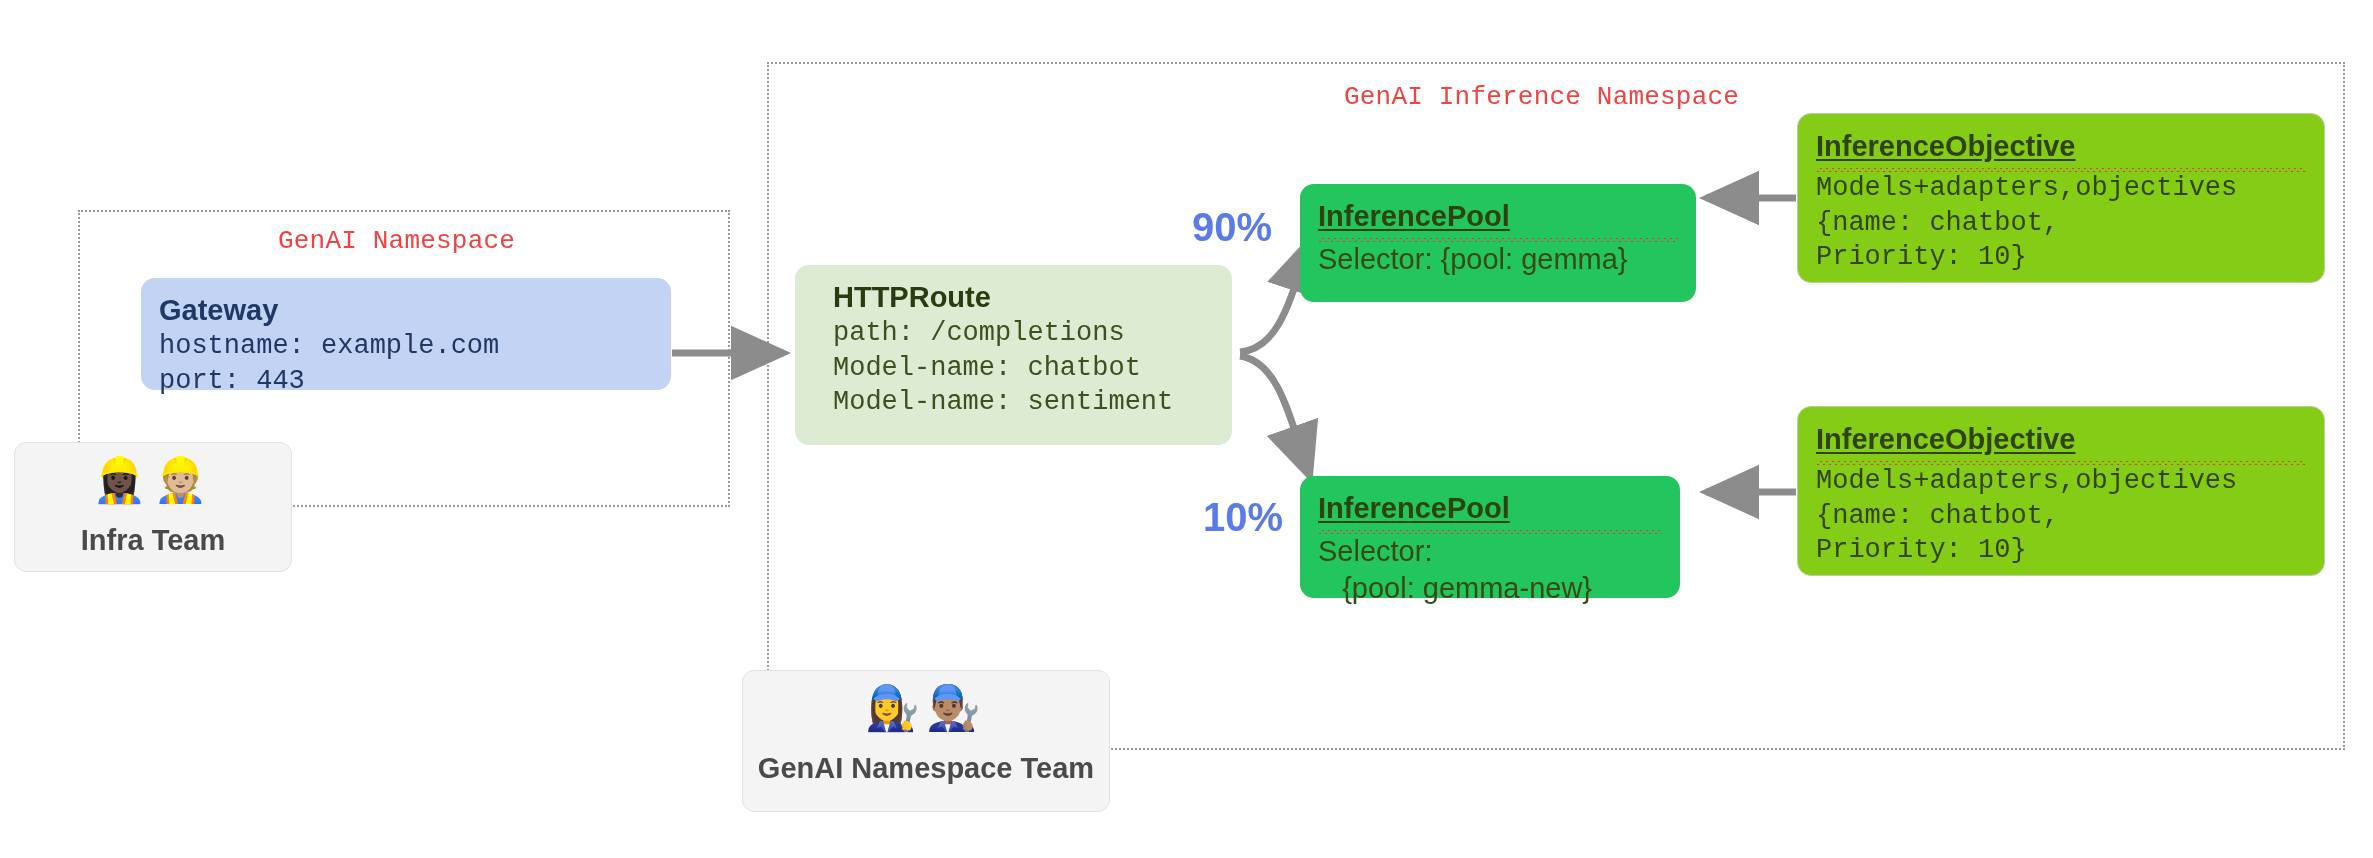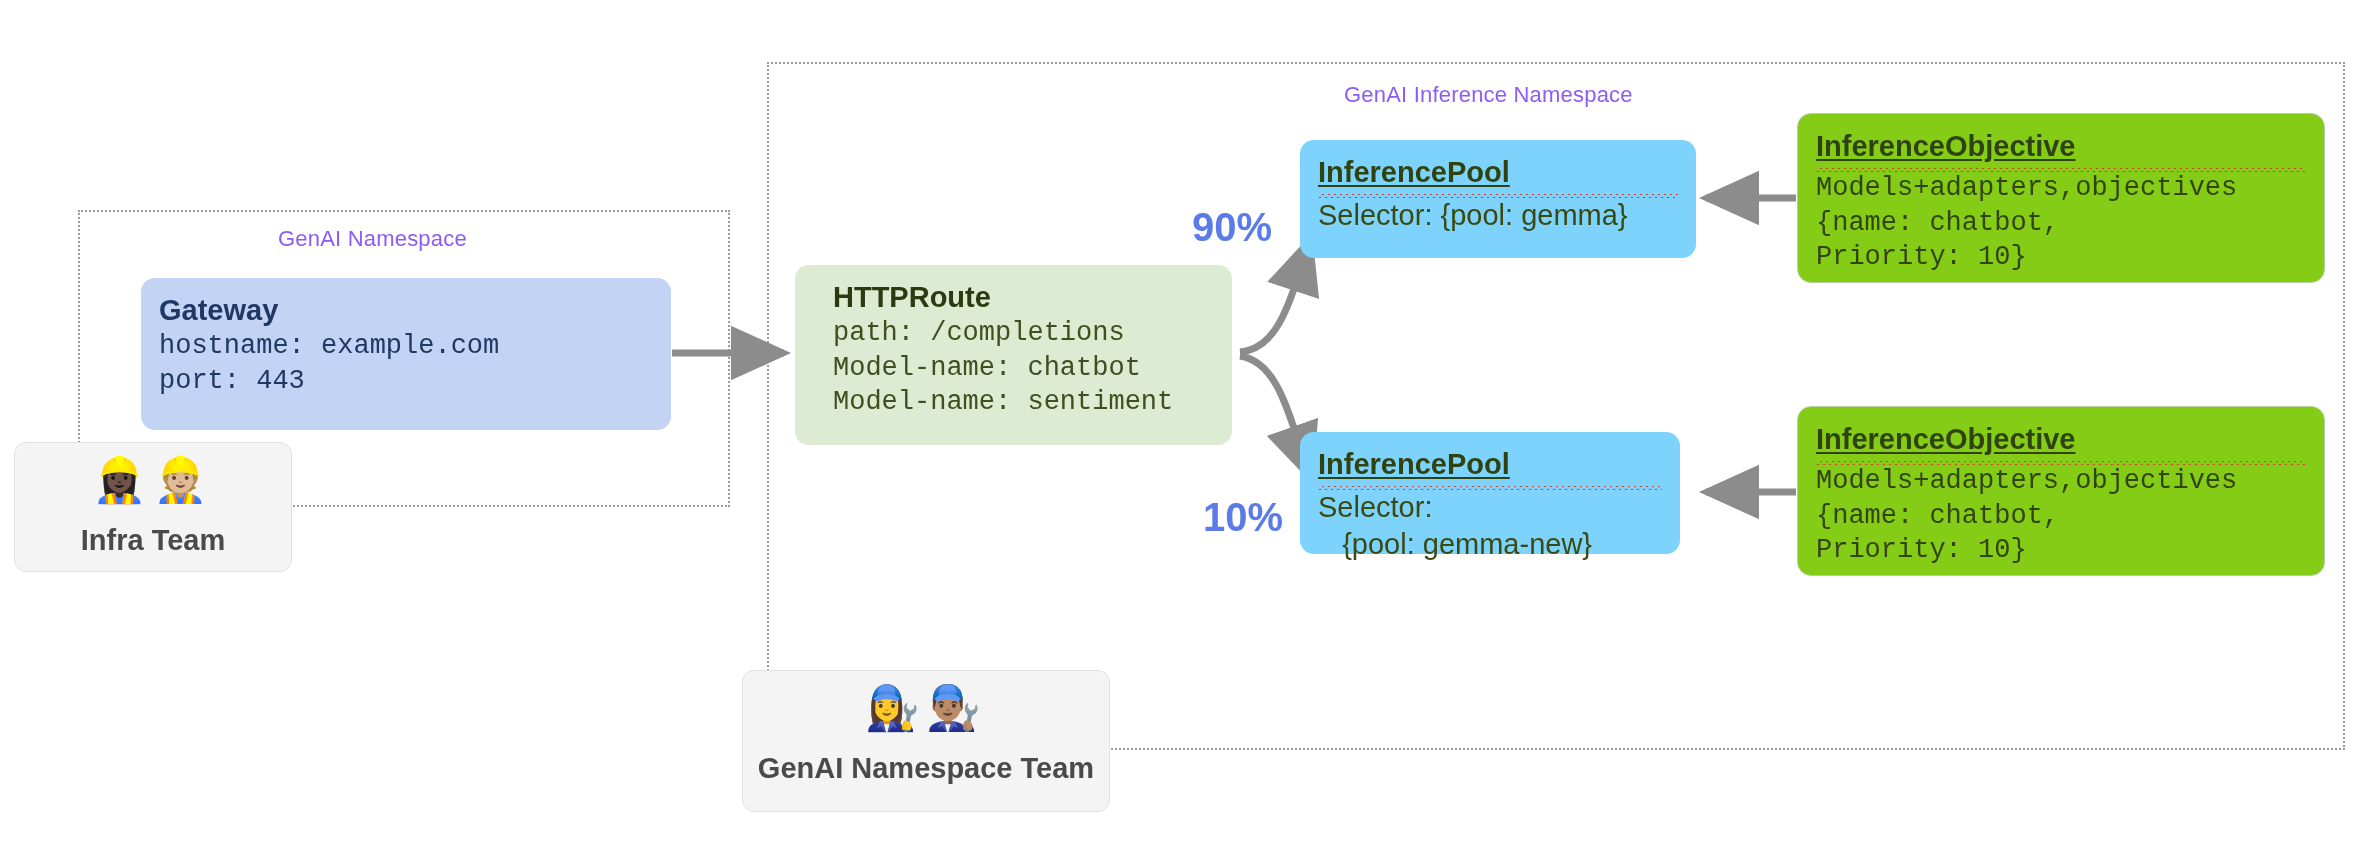--- a/index.html
+++ b/index.html
@@ -20,23 +20,23 @@
 
   
   .namespace {
     position: absolute;
     border: 2px dotted #9a9a9a;
     box-sizing: border-box;
     background: transparent;
   }
   .ns-title {
     position: absolute;
-    color: #8b5cf6;
-    font-size: 22px;
-    font-family: Liberation Sans, sans-serif;
+    color: #ef4444;
+    font-size: 26px;
+    font-family: Liberation Mono, monospace;
     white-space: nowrap;
     letter-spacing: 0.2px;
   }
 
   
   .card {
     position: absolute;
     box-sizing: border-box;
     border-radius: 14px;
     padding: 14px 18px 16px 18px;
@@ -78,22 +78,23 @@
   .card.httproute {
     background: #dcebd2;
     color: #2f3d15;
     padding-left: 38px;
   }
   .card.httproute .title { color: #2b3a10; }
   .card.httproute .mono { color: #404f20; }
 
   
   .card.pool {
-    background: #7dd3fc;
+    background: #22c55e;
     color: #32450f;
+    margin-top: 44px;
   }
   .card.pool .title { color: #2f4310; }
   .card.pool .sans { color: #3a4a12; }
 
   
   .card.objective {
     background: #84cc16;
     border: 1px solid #b8cfa4;
     color: #32450f;
   }
@@ -189,21 +190,21 @@
 
     <path d="M1240,352 C1280,348 1290,300 1310,240" fill="none" stroke="#8c8c8c" stroke-width="7" marker-end="url(#arrowR)"></path>
 
     <path d="M1240,356 C1280,362 1290,420 1310,477" fill="none" stroke="#8c8c8c" stroke-width="7" marker-end="url(#arrowR)"></path>
 
     <line x1="1796" y1="198" x2="1706" y2="198" stroke="#8c8c8c" stroke-width="7" marker-end="url(#arrowL)"></line>
 
     <line x1="1796" y1="492" x2="1706" y2="492" stroke="#8c8c8c" stroke-width="7" marker-end="url(#arrowL)"></line>
   </svg>
 
-  <div class="card gateway" style="left:141px; top:278px; width:530px; height:152px;">
+  <div class="card gateway" style="left:141px; top:278px; width:530px; height:112px;">
     <span class="title">Gateway</span>
     <span class="mono">hostname: example.com</span>
     <span class="mono">port: 443</span>
   </div>
 
   <div class="card httproute" style="left:795px; top:265px; width:437px; height:180px;">
     <span class="title">HTTPRoute</span>
     <span class="mono">path: /completions</span>
     <span class="mono">Model-name: chatbot</span>
     <span class="mono">Model-name: sentiment</span>

